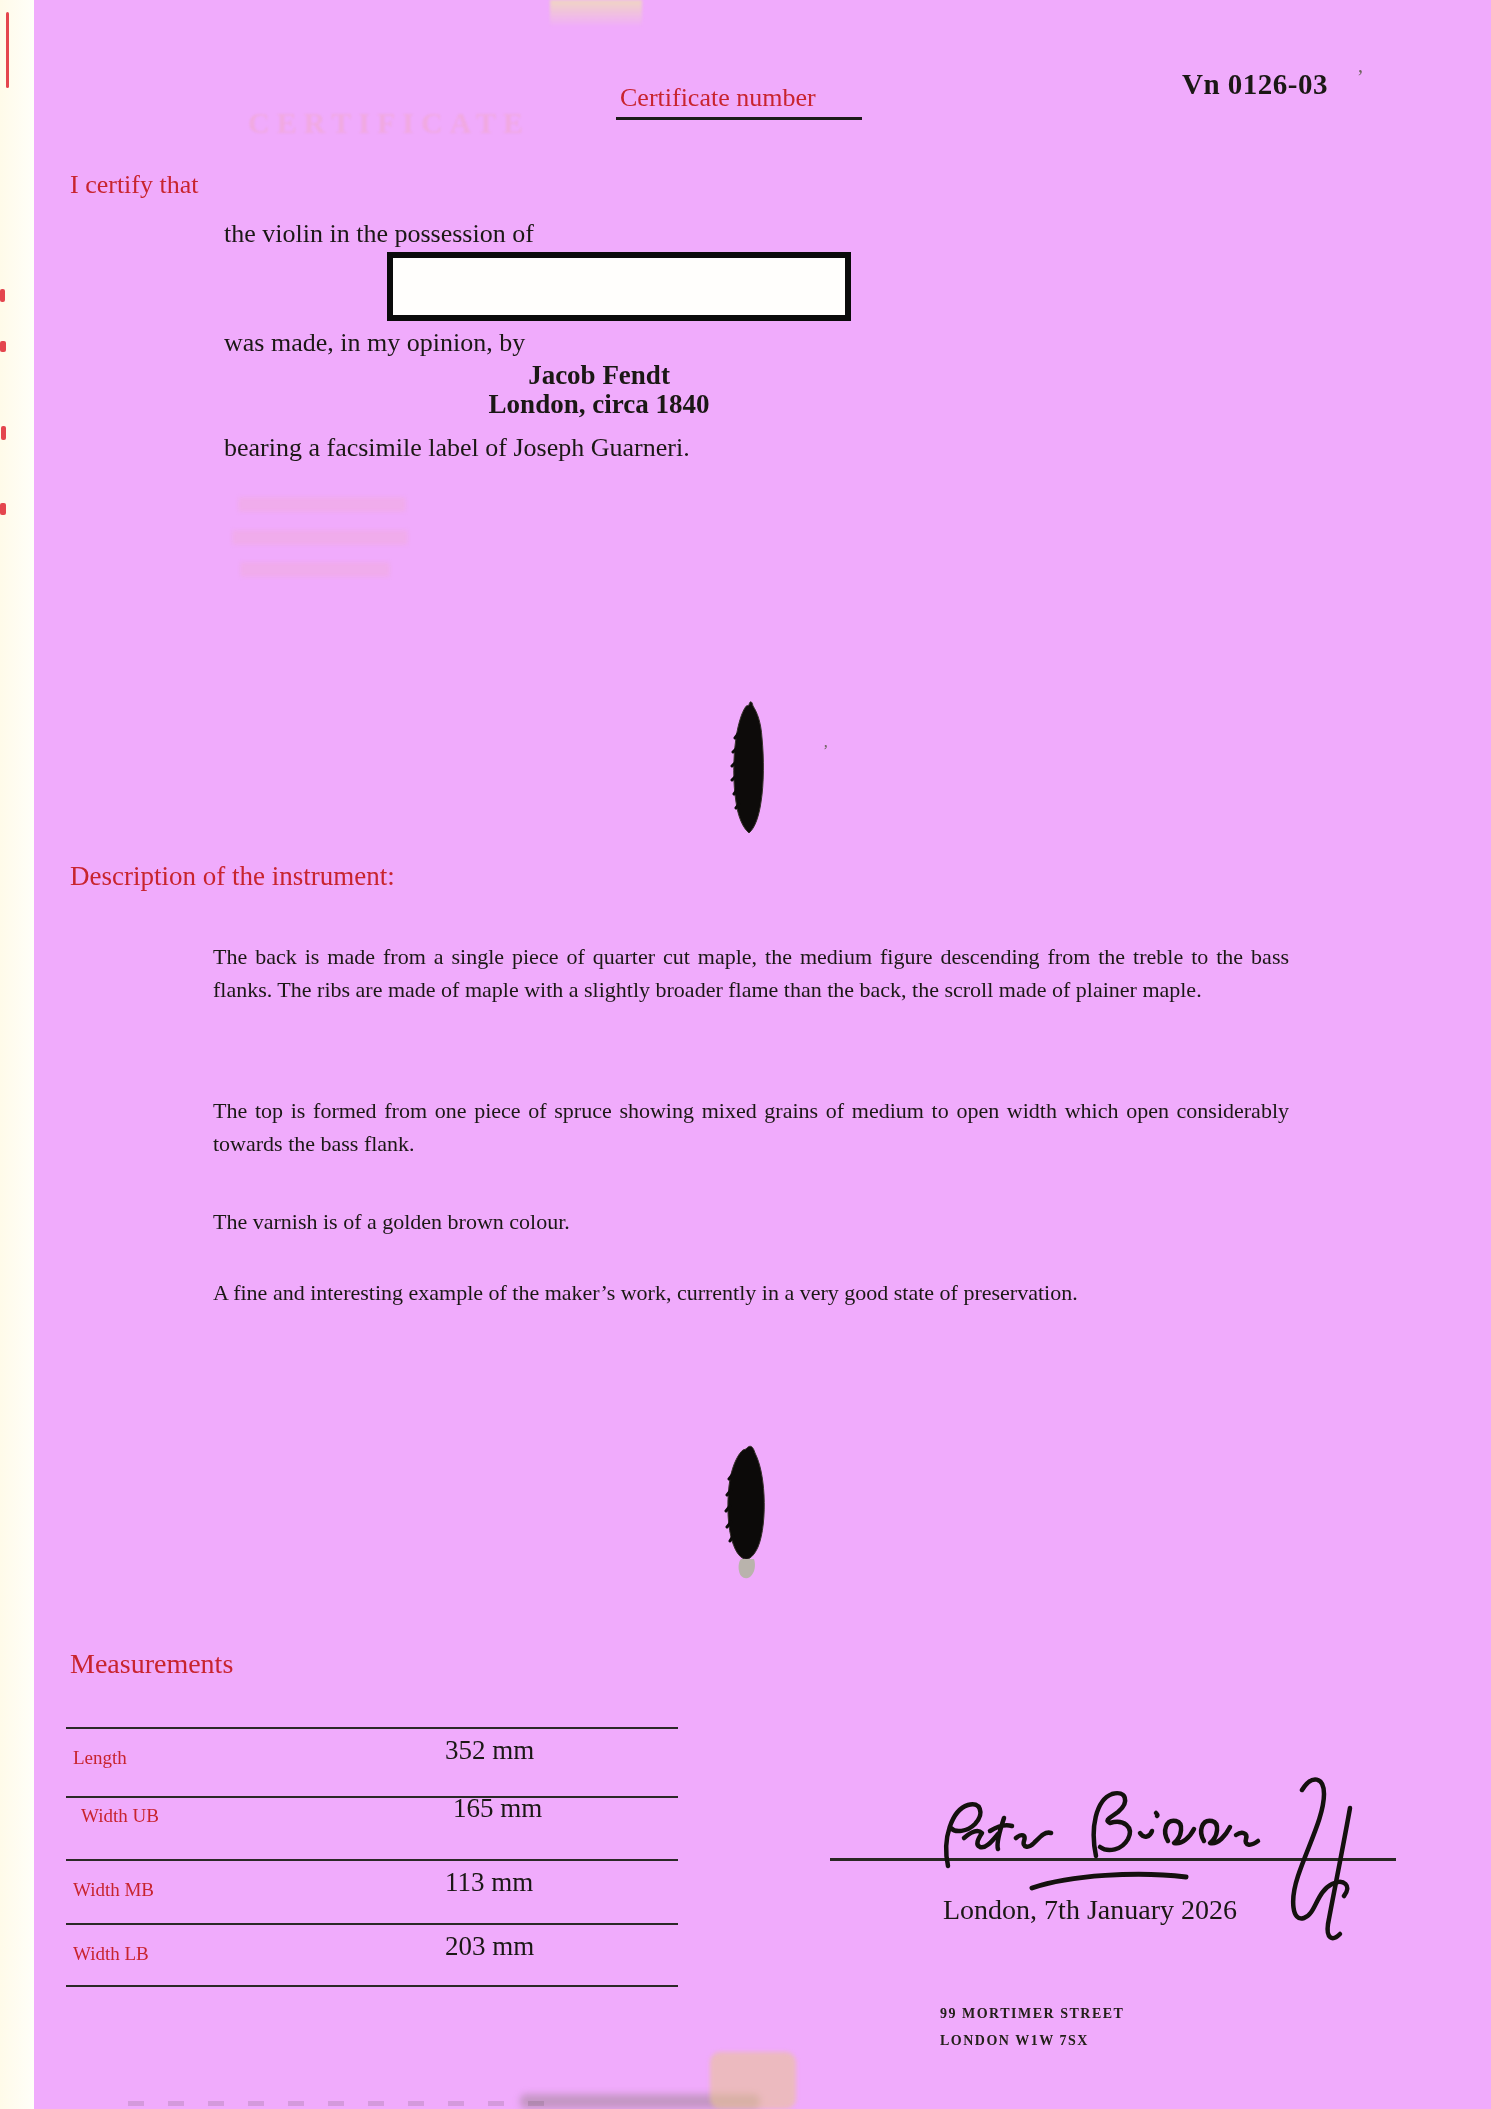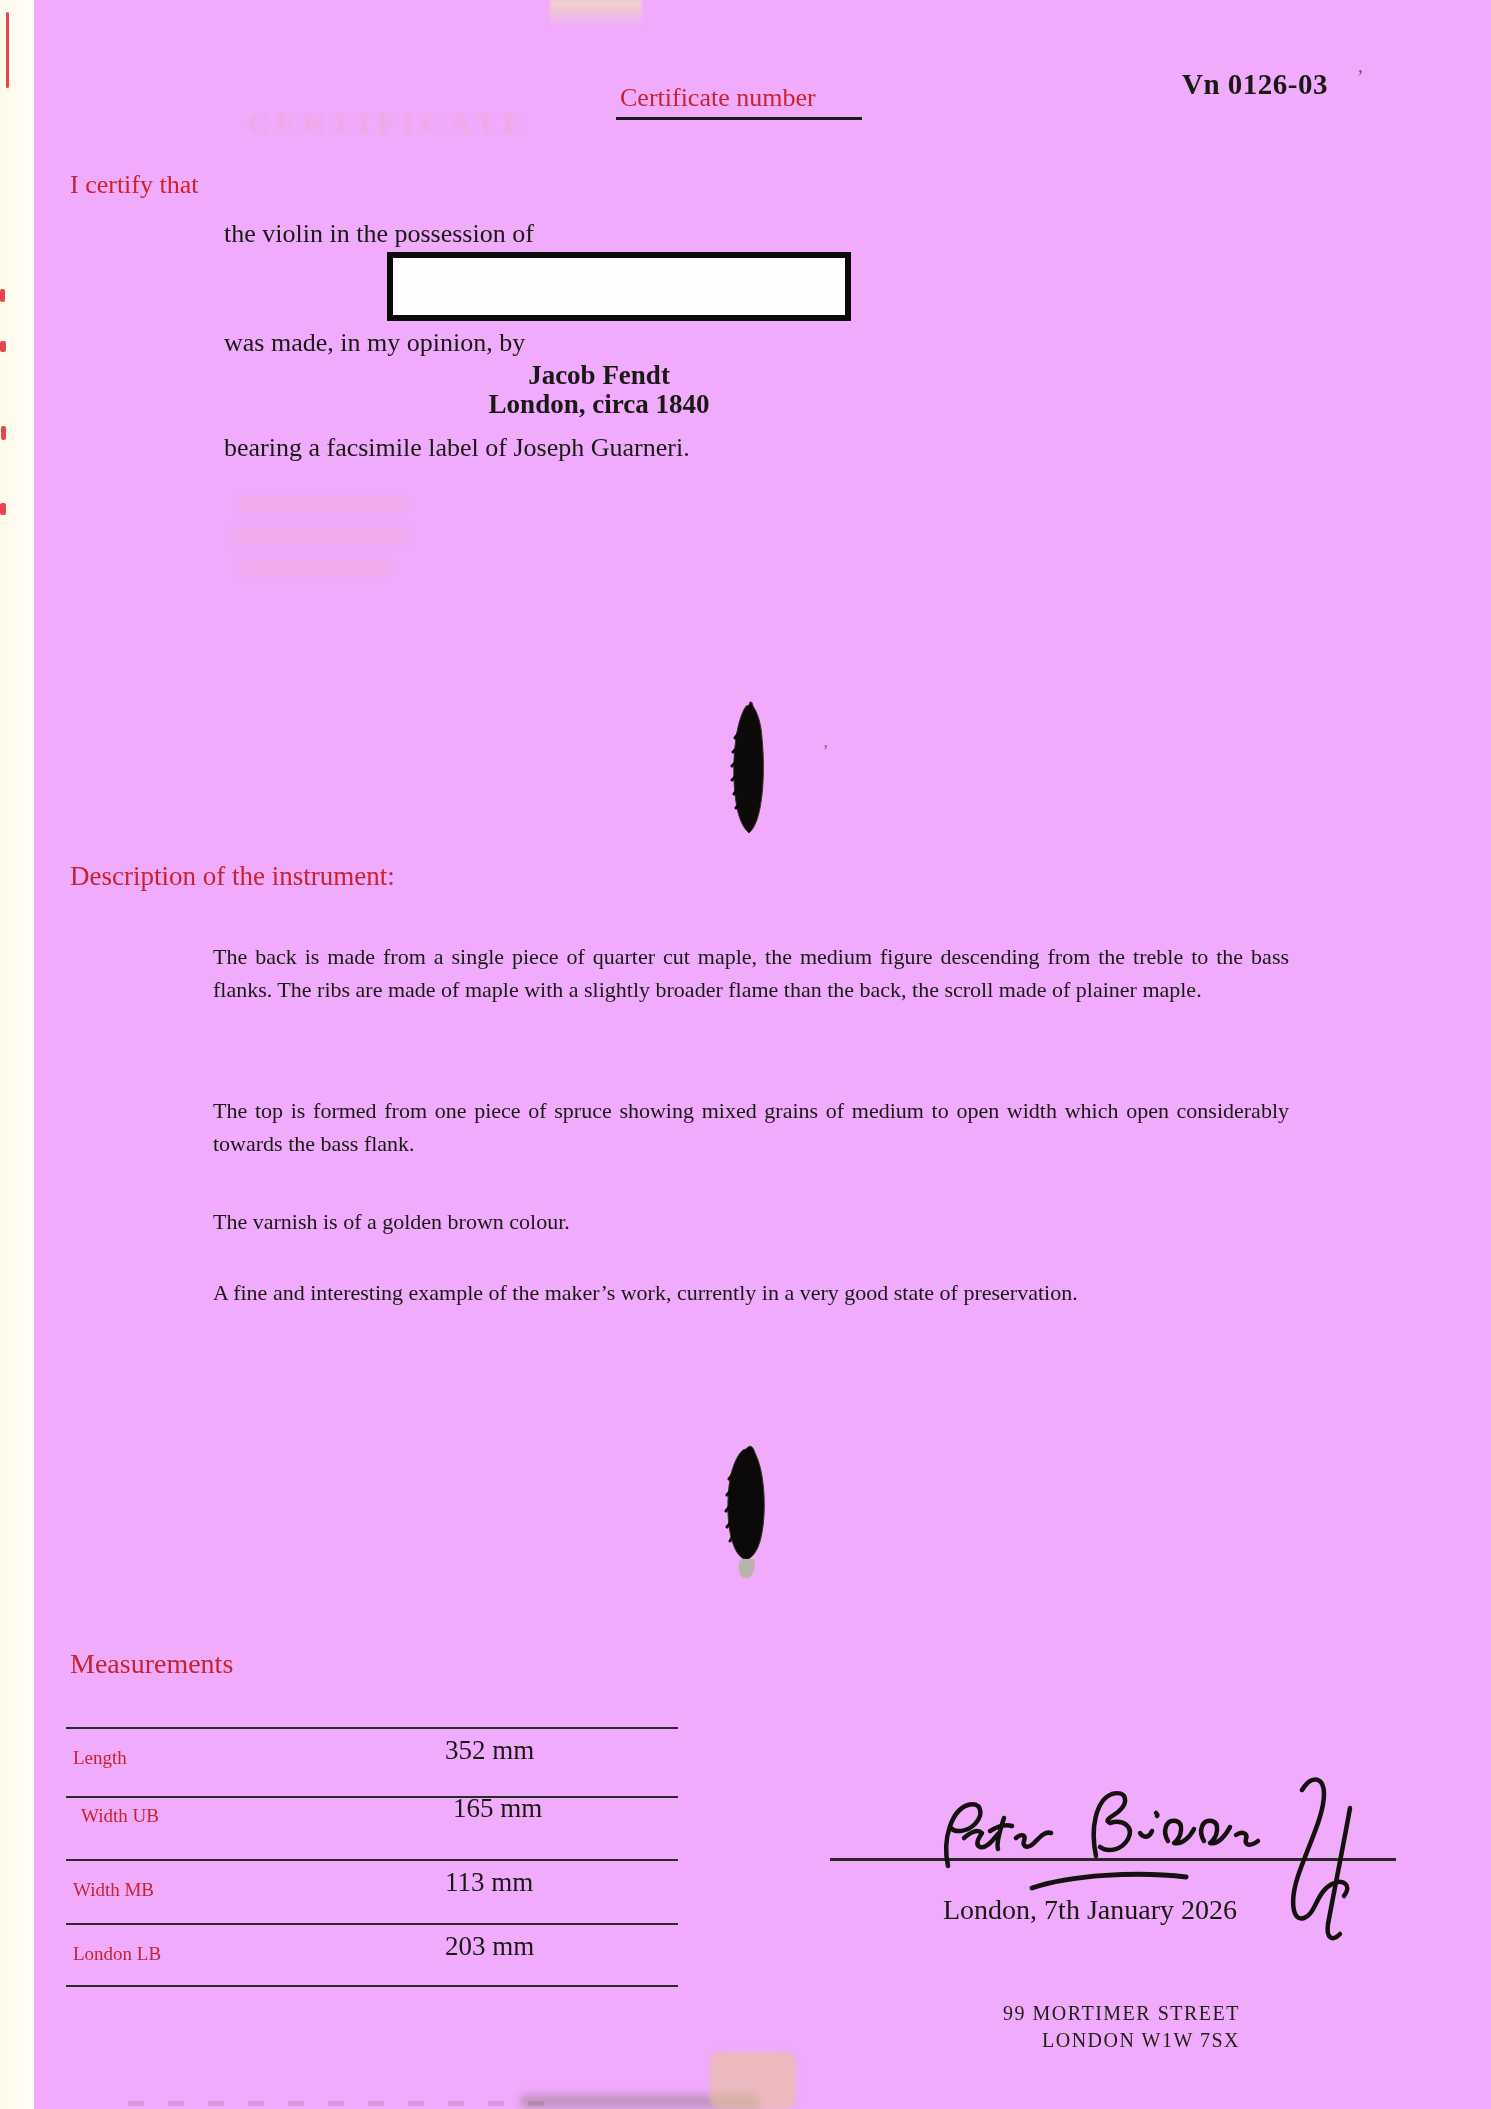--- a/index.html
+++ b/index.html
@@ -61,22 +61,22 @@
   .mtable{left:66px;top:1727px;width:612px;height:260px;}
   .mline{position:absolute;left:0;width:612px;height:2px;background:#2b2927;}
   .mrow{position:absolute;left:0;width:612px;}
   .mlabel{position:absolute;left:7px;top:20px;font-size:19px;color:#c8242e;}
   .mvalue{position:absolute;left:379px;top:8px;font-size:27px;color:#1b1815;}
 
   
   .sig-line{left:830px;top:1858px;width:566px;height:3px;background:#2a2724;}
   .sig-svg{left:918px;top:1770px;}
   .date-line{left:810px;top:1894px;width:560px;text-align:center;font-size:28px;}
-  .address{left:940px;top:2000px;width:300px;text-align:right;
-    font-size:20px;line-height:27px;letter-spacing:1.5px;color:#232019;}
+  .address{left:940px;top:2000px;width:300px;text-align:left;
+    font-size:14px;line-height:27px;letter-spacing:1.5px;color:#232019;font-weight:bold;}
 
   .inkblot1{left:722px;top:698px;}
   .inkblot2{left:718px;top:1440px;}
 </style>
 </head>
 <body>
 
 <div class="page">
 
   <div class="abs paper-left-edge"></div>
@@ -136,21 +136,21 @@
     </div>
     <div class="mrow" style="top:58px;height:63px;margin-left:8px;">
       <span class="mlabel">Width UB</span>
       <span class="mvalue">165 mm</span>
     </div>
     <div class="mrow" style="top:132px;height:64px;">
       <span class="mlabel">Width MB</span>
       <span class="mvalue">113 mm</span>
     </div>
     <div class="mrow" style="top:196px;height:62px;">
-      <span class="mlabel">London LB</span>
+      <span class="mlabel">Width LB</span>
       <span class="mvalue">203 mm</span>
     </div>
   </div>
 
   <div class="abs sig-line"></div>
   <svg class="abs sig-svg" width="456" height="196" viewBox="0 0 456 196" aria-label="Peter Biddulph">
     <g stroke="#14110e" stroke-width="4.5" fill="none" stroke-linecap="round" stroke-linejoin="round">
       <path d="M30 96 C24 68 34 40 50 35 C62 31 67 43 57 54 C49 62 37 63 33 58"></path>
       <path d="M46 68 C54 61 60 59 64 63 C60 69 57 75 62 77 C68 79 74 71 80 64"></path>
       <path d="M86 48 C82 60 78 73 80 79 M72 61 C80 56 88 54 94 56"></path>

